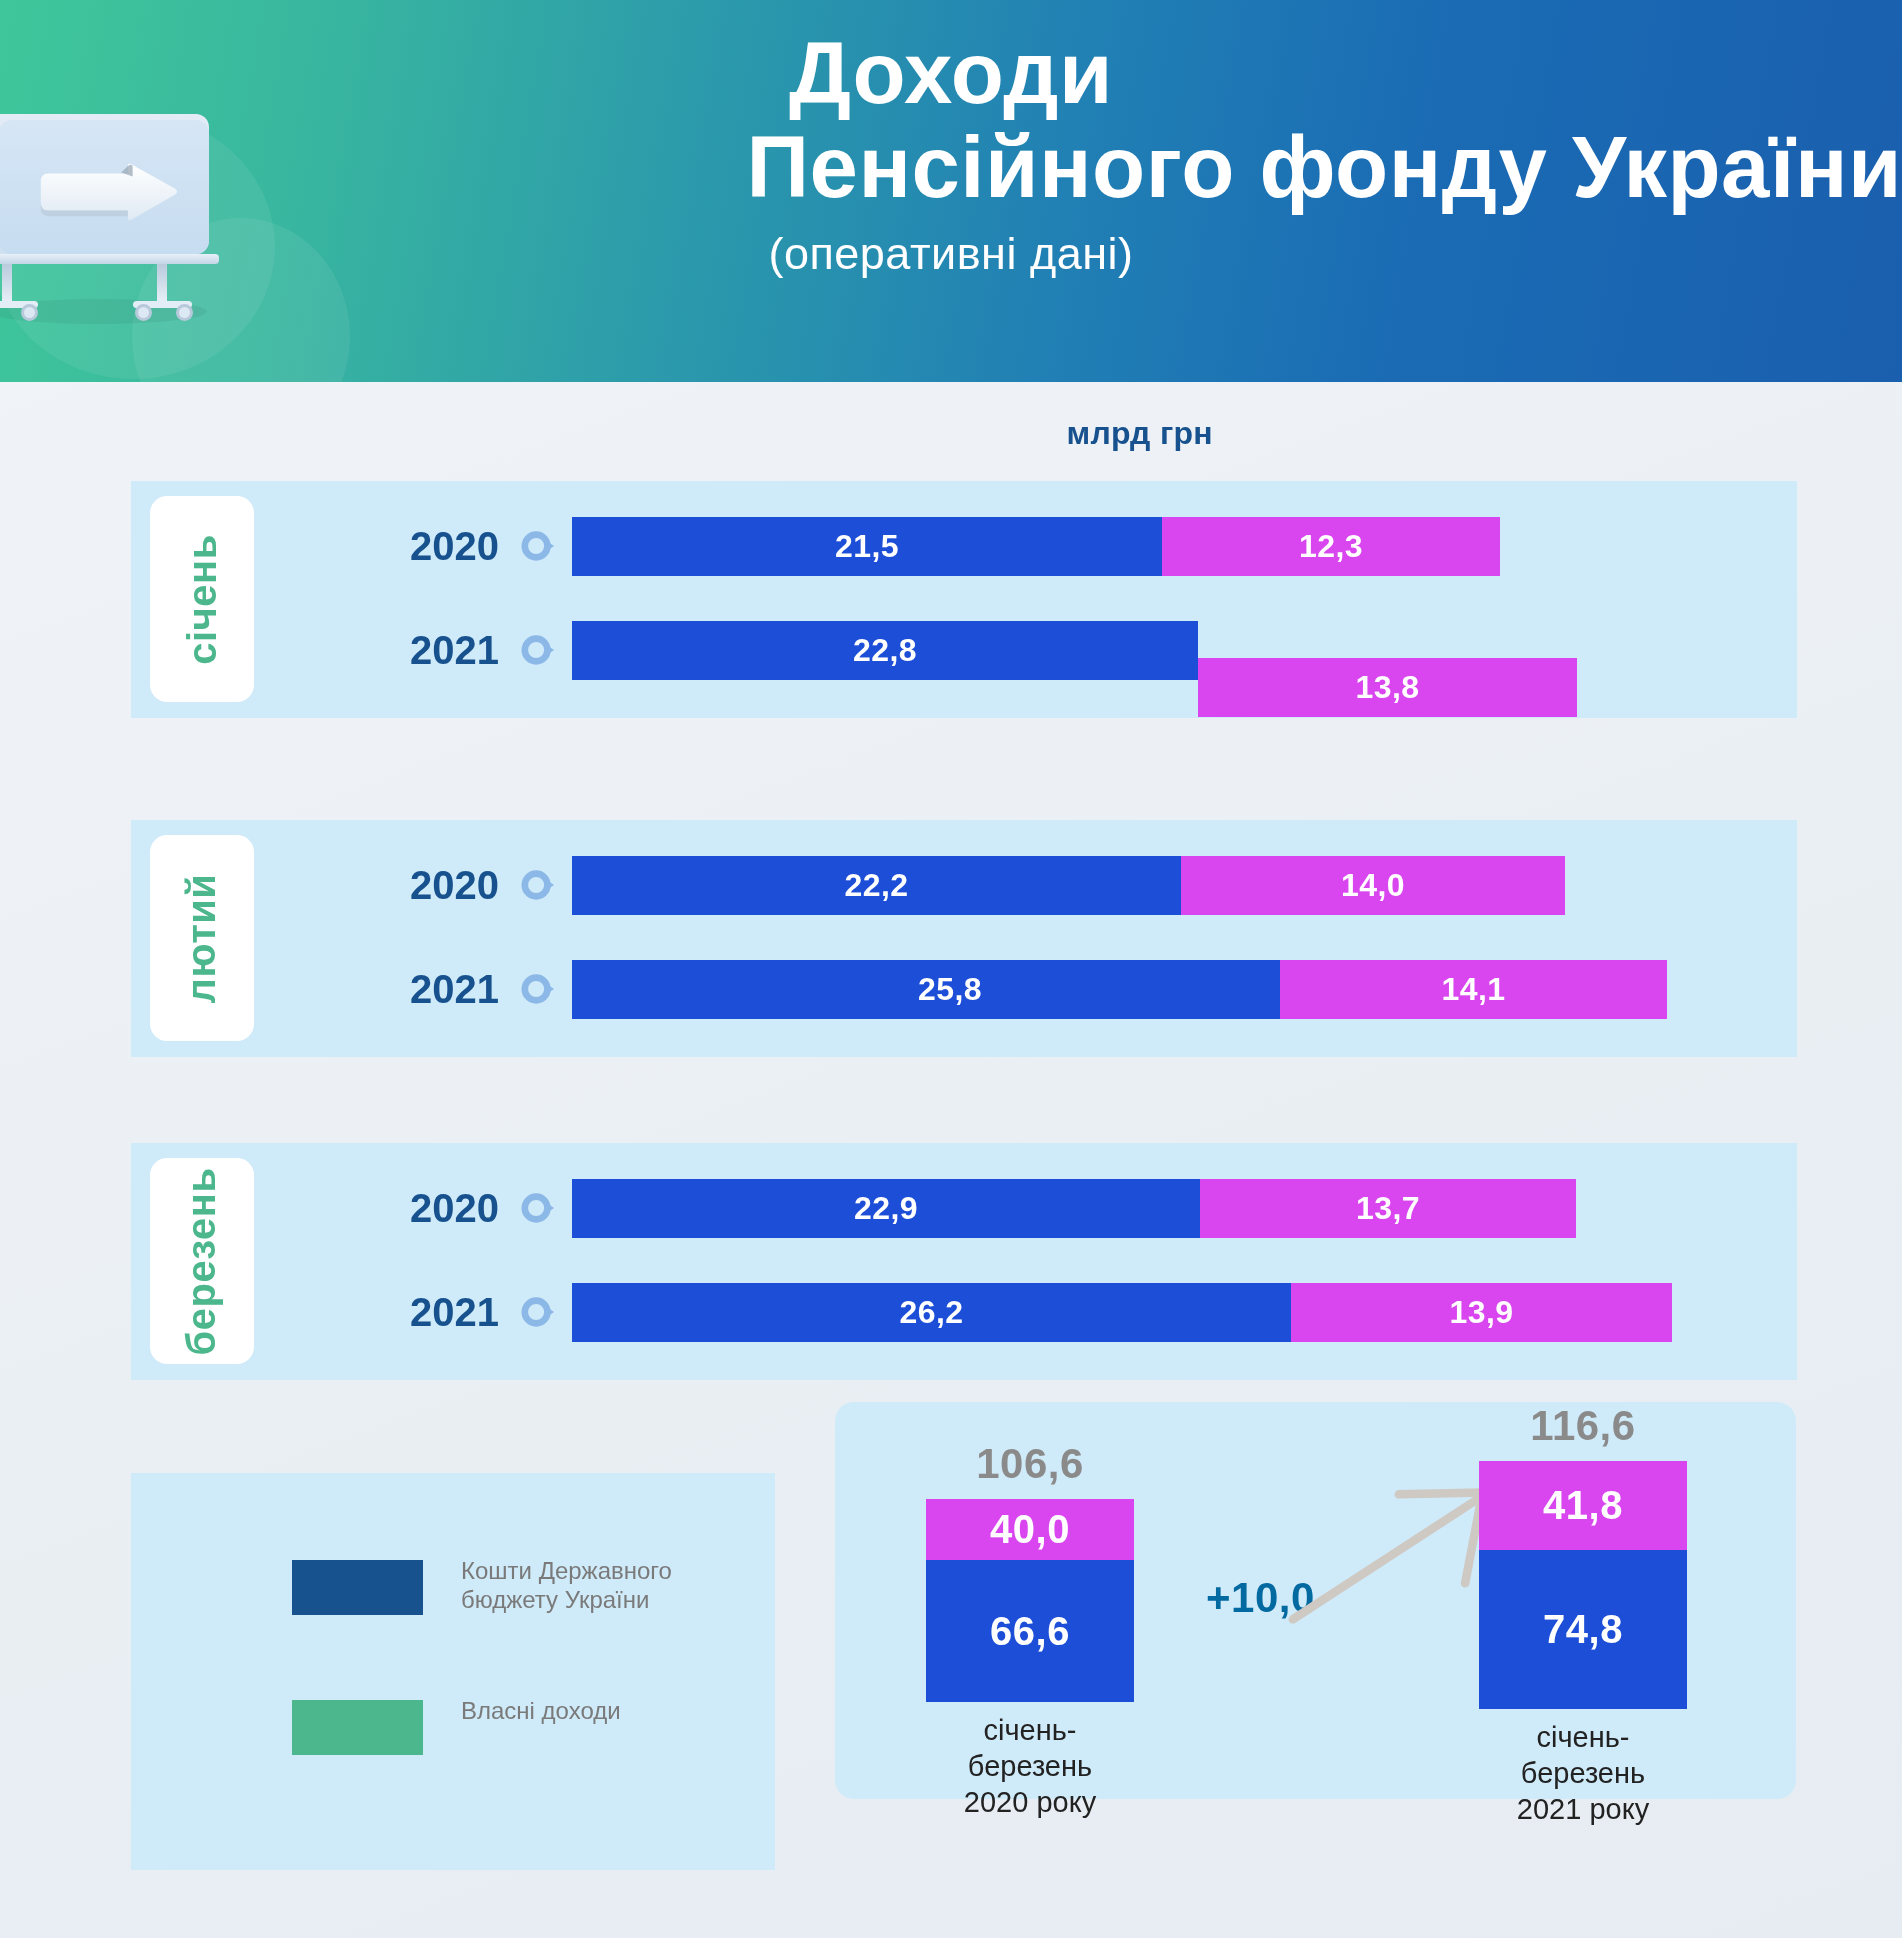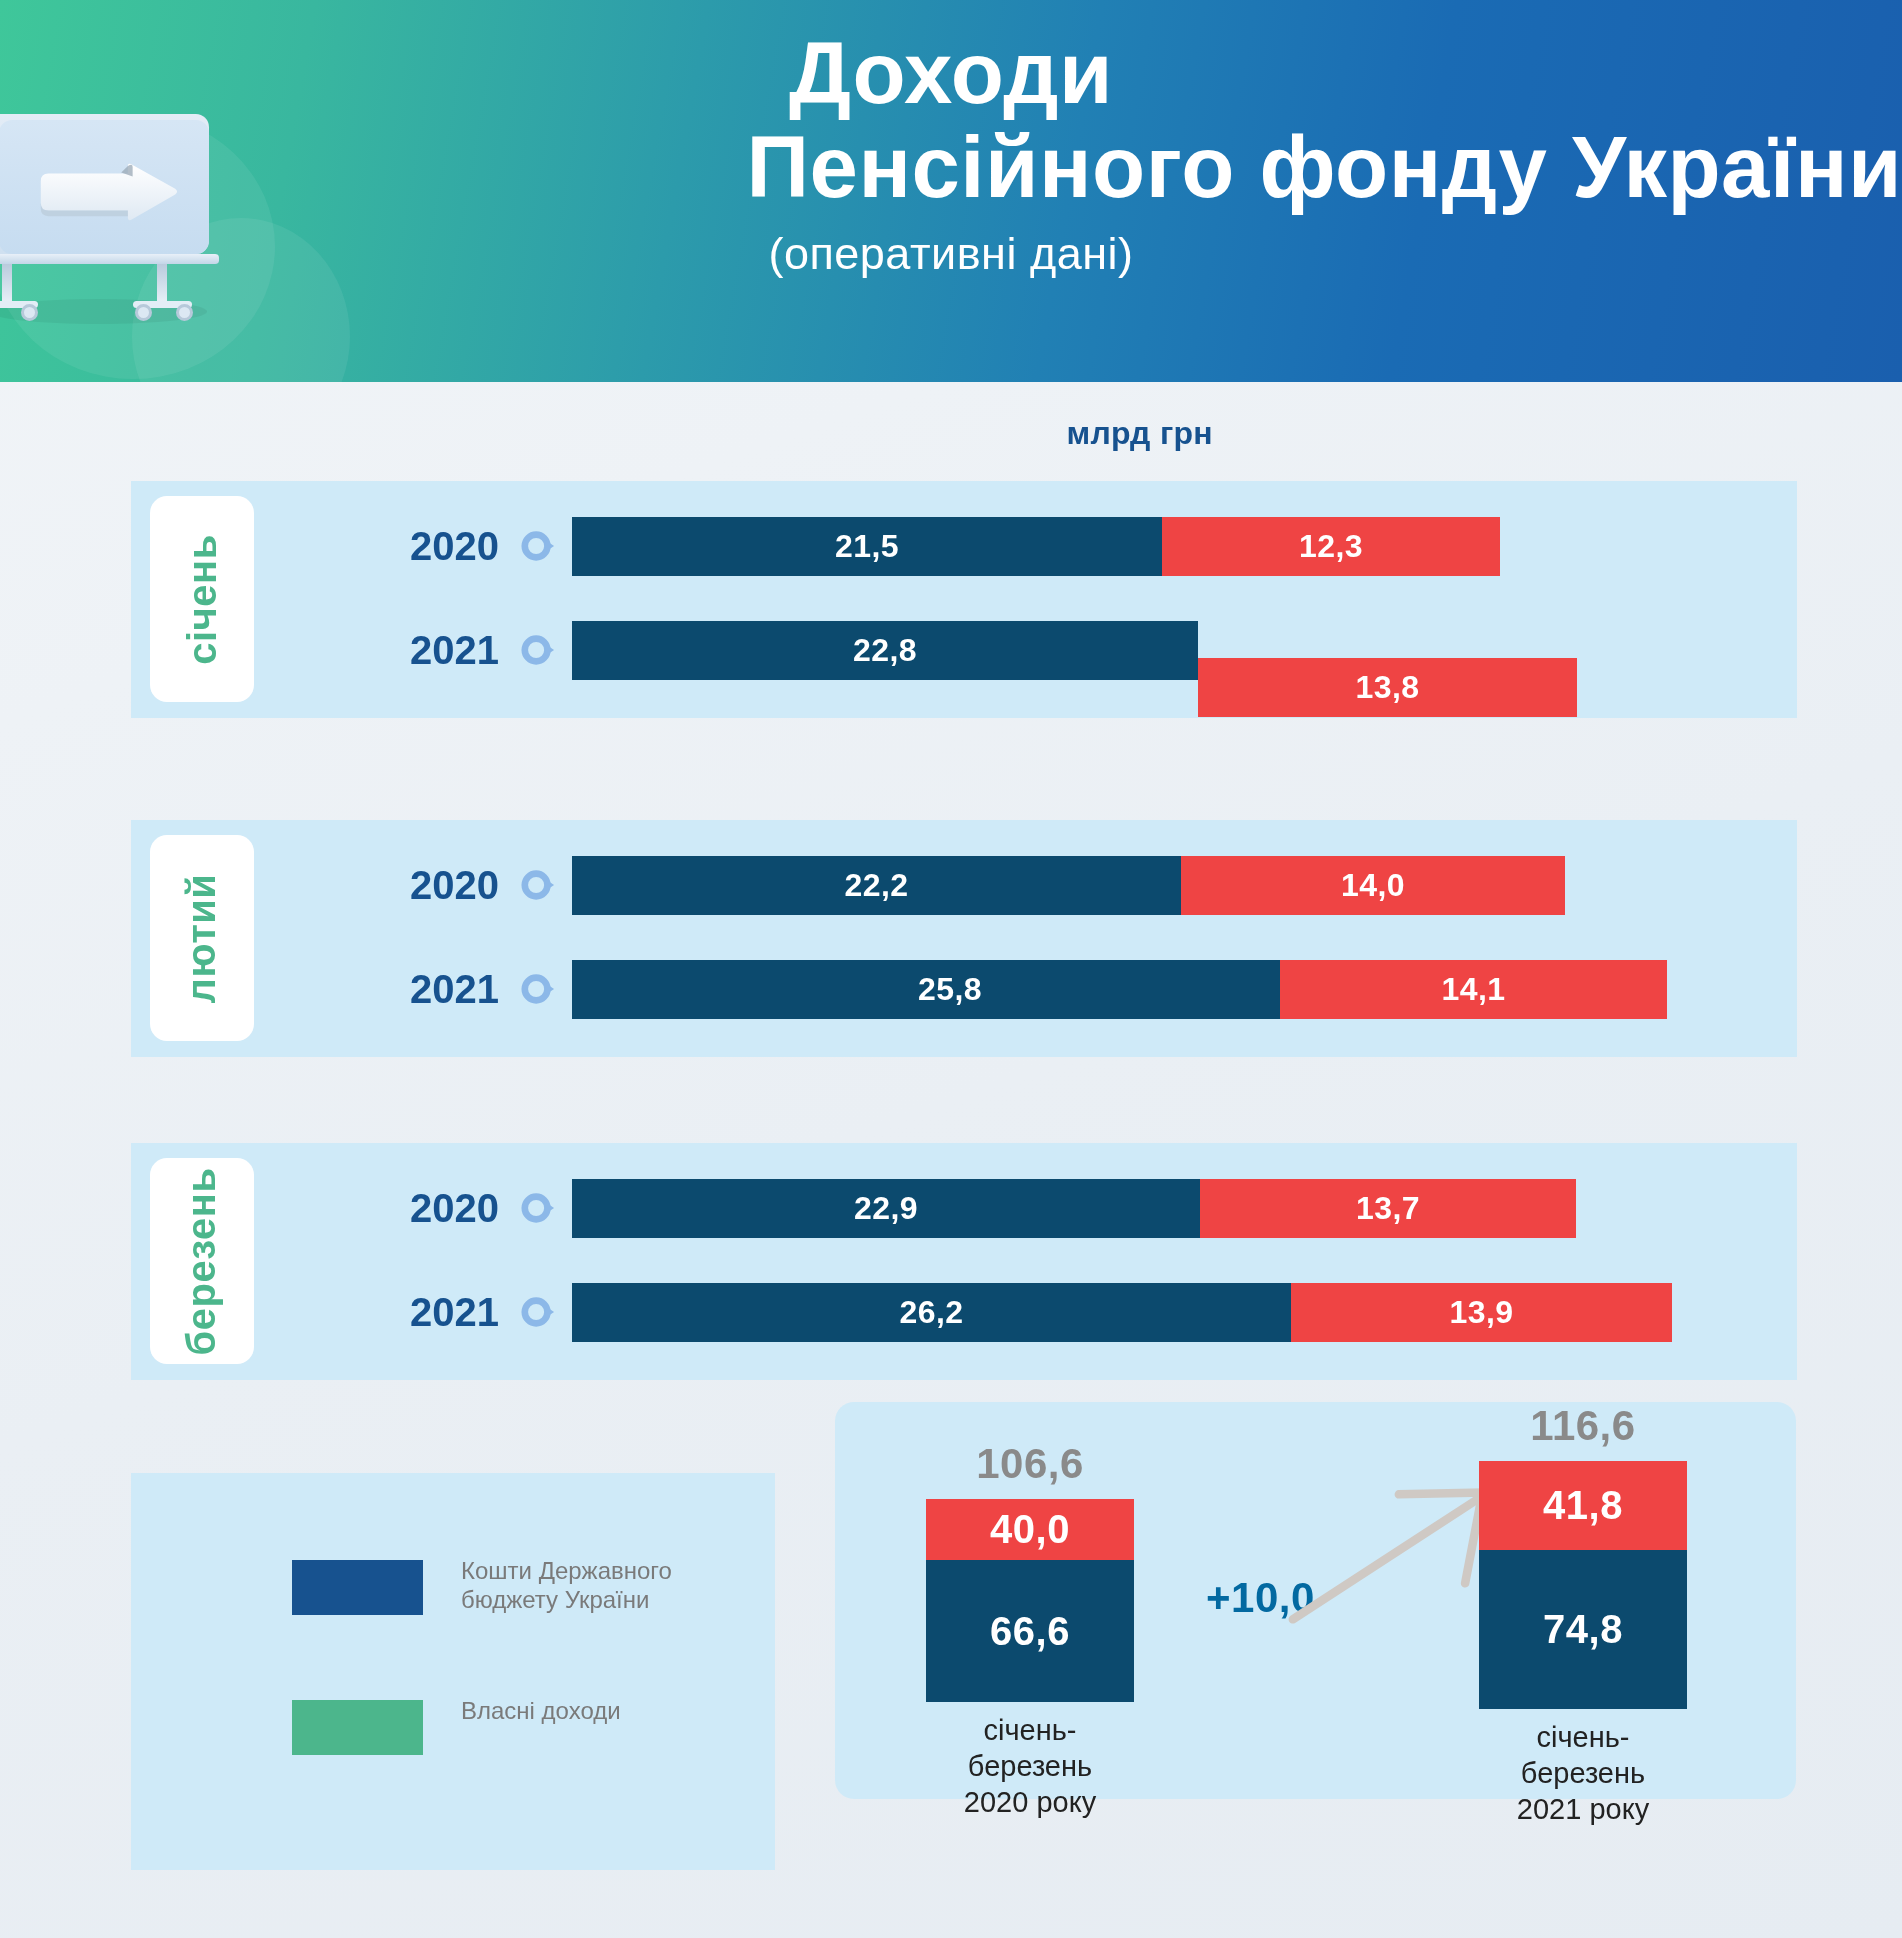--- a/index.html
+++ b/index.html
@@ -135,22 +135,22 @@
   }
 
   .bar-stack {
     position: absolute; left: 441px; top: 0; height: 59px;
     display: flex;
   }
   .bar-seg {
     height: 59px; display: flex; align-items: center; justify-content: center;
     color: #ffffff; font-size: 32px; font-weight: bold; letter-spacing: 0.4px;
   }
-  .seg-own { background: #0c4a6e; text-align: center; }
-  .seg-state { background: #ef4444; }
+  .seg-own { background: #1d4ed8; text-align: center; }
+  .seg-state { background: #d946ef; }
 
   
   .legend-box {
     position: absolute; left: 131px; top: 1473px;
     width: 644px; height: 397px;
     background: #cfeaf8;
   }
   .legend-item { position: absolute; display: flex; align-items: flex-start; }
   .li-1 { left: 161px; top: 87px; }
   .li-2 { left: 161px; top: 227px; }

